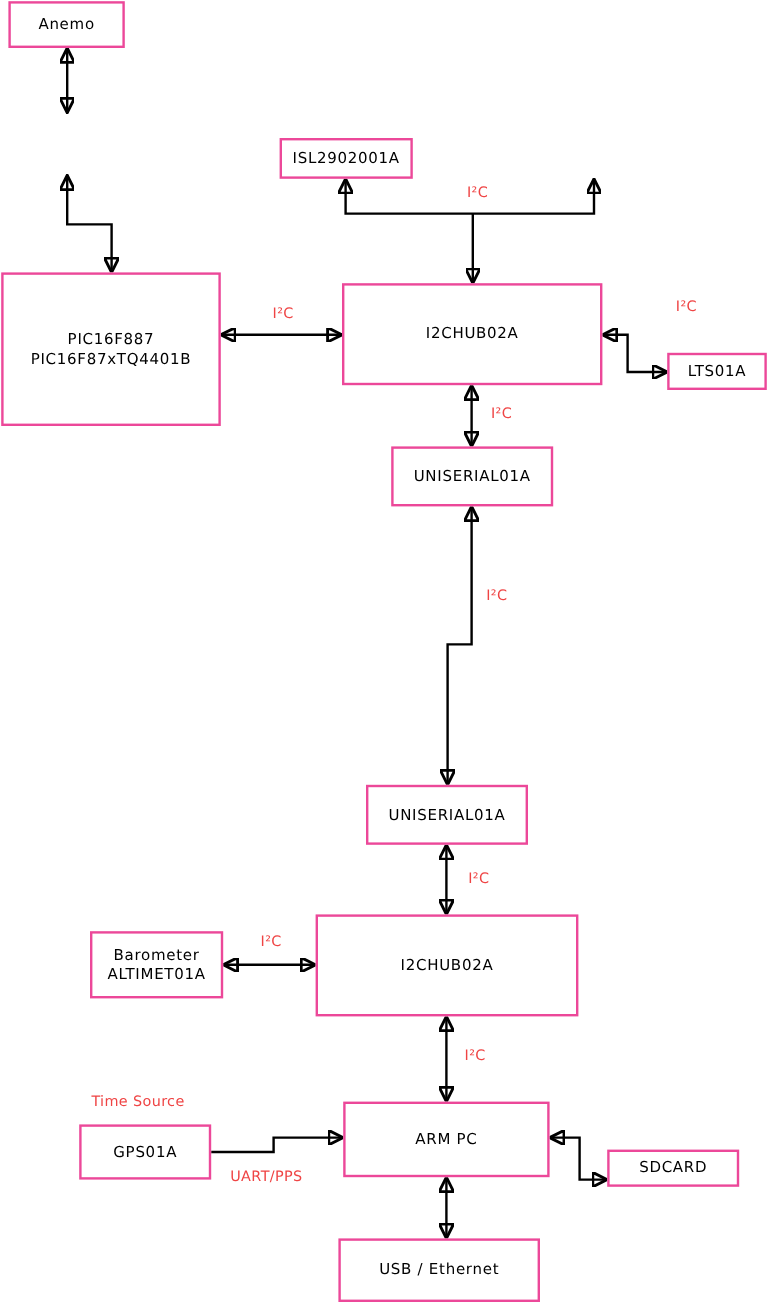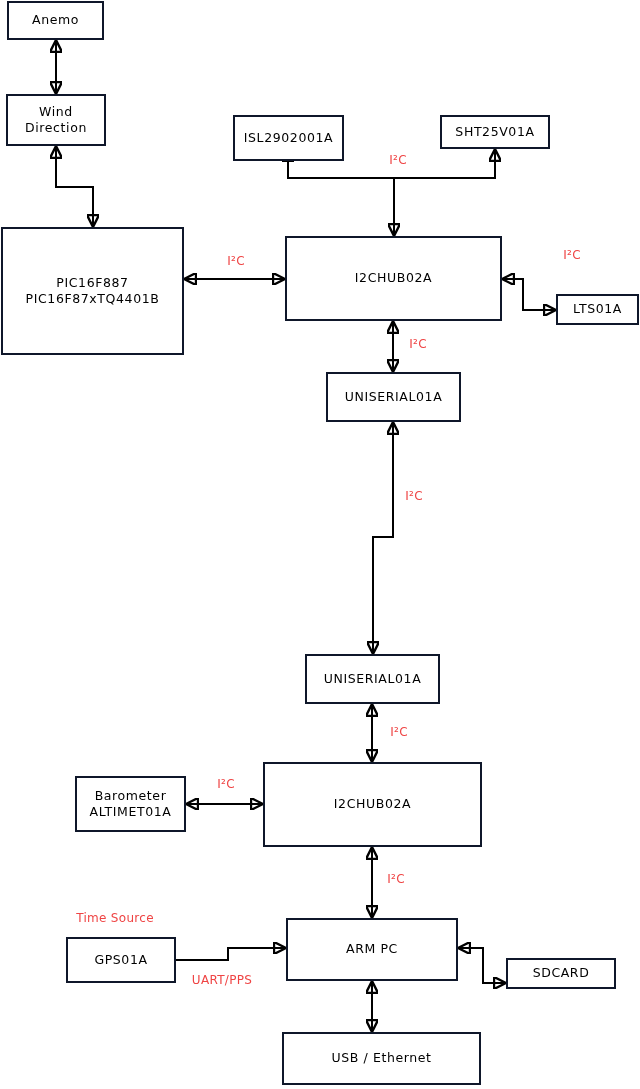--- a/index.html
+++ b/index.html
@@ -17,21 +17,21 @@
     width: 640px; height: 1089px;
   }
   .wires path {
     stroke: #000000;
     stroke-width: 2;
     fill: none;
   }
   .node {
     position: absolute;
     box-sizing: border-box;
-    border: 2px solid #0f172a;
+    border: 2px solid #ec4899;
     background: #ffffff;
     display: flex;
     align-items: center;
     justify-content: center;
     text-align: center;
   }
   .node span {
     white-space: pre-line;
     font-size: 12.5px;
     line-height: 1.3;
@@ -72,37 +72,30 @@
     <path d="M372,847 L372,918" marker-start="url(#ah)" marker-end="url(#ah)"></path>
     <path d="M173,960 L228,960 L228,948 L286,948" marker-end="url(#ah)"></path>
     <path d="M458,948 L483,948 L483,983 L506,983" marker-start="url(#ah)" marker-end="url(#ah)"></path>
     <path d="M372,981 L372,1032" marker-start="url(#ah)" marker-end="url(#ah)"></path>
   </svg>
 
   <div class="node" style="left:7px;top:1px;width:97px;height:39px">
     <span>Anemo</span>
   </div>
 
-  <div class="node" style="left:6px;top:94px;width:100px;height:52px">
-    <span>Wind
-Direction</span>
-  </div>
 
   <div class="node" style="left:1px;top:227px;width:183px;height:128px">
     <span>PIC16F887
 PIC16F87xTQ4401B</span>
   </div>
 
-  <div class="node" style="left:233px;top:115px;width:111px;height:46px">
+  <div class="node" style="left:233px;top:115px;width:111px;height:34px">
     <span>ISL2902001A</span>
   </div>
 
-  <div class="node" style="left:440px;top:115px;width:110px;height:34px">
-    <span>SHT25V01A</span>
-  </div>
 
   <div class="node" style="left:285px;top:236px;width:217px;height:85px">
     <span>I2CHUB02A</span>
   </div>
 
   <div class="node" style="left:556px;top:294px;width:83px;height:31px">
     <span>LTS01A</span>
   </div>
 
   <div class="node" style="left:326px;top:372px;width:135px;height:50px">
@@ -127,21 +120,21 @@
   </div>
 
   <div class="node" style="left:286px;top:918px;width:172px;height:63px">
     <span>ARM PC</span>
   </div>
 
   <div class="node" style="left:506px;top:958px;width:110px;height:31px">
     <span>SDCARD</span>
   </div>
 
-  <div class="node" style="left:282px;top:1032px;width:199px;height:53px">
+  <div class="node" style="left:282px;top:1032px;width:168px;height:53px">
     <span>USB / Ethernet</span>
   </div>
 
   <div class="edge-label" style="left:398px;top:160px">I²C</div>
   <div class="edge-label" style="left:236px;top:261px">I²C</div>
   <div class="edge-label" style="left:572px;top:255px">I²C</div>
   <div class="edge-label" style="left:418px;top:344px">I²C</div>
   <div class="edge-label" style="left:414px;top:496px">I²C</div>
   <div class="edge-label" style="left:399px;top:732px">I²C</div>
   <div class="edge-label" style="left:226px;top:784px">I²C</div>

